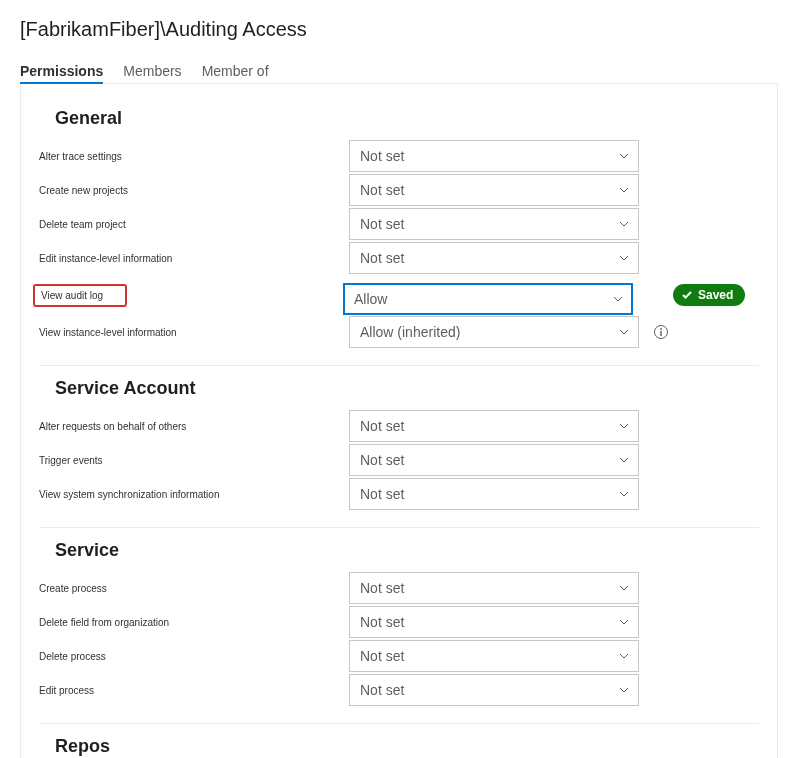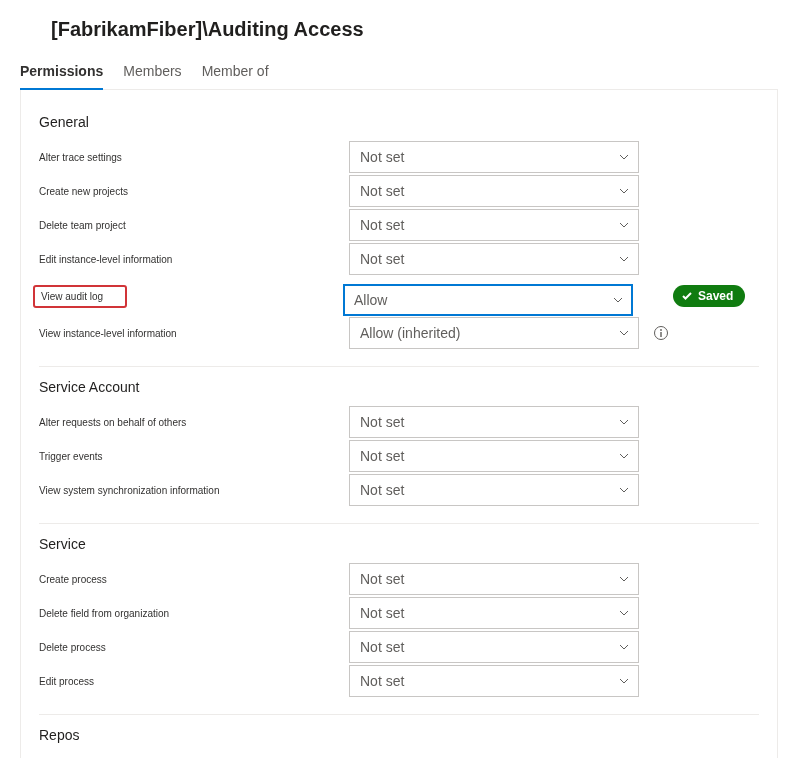--- a/index.html
+++ b/index.html
@@ -6,33 +6,32 @@
     body {
       font-family: "Segoe UI", -apple-system, sans-serif;
       font-size: 14px;
       color: #323130;
       background: #fff;
       padding: 18px 20px;
       width: 798px;
     }
     .page-title {
       font-size: 20px;
-      font-weight: 700;
+      font-weight: 400;
       margin-bottom: 14px;
       color: #201f1e;
-      margin-left: 31px;
     }
     .tabs {
       display: flex;
       gap: 20px;
       border-bottom: 1px solid #edebe9;
       margin-bottom: 0;
     }
     .tab {
-      padding: 8px 0 10px 0;
+      padding: 8px 0 4px 0;
       cursor: pointer;
       color: #605e5c;
       position: relative;
       font-size: 14px;
     }
     .tab.active {
       color: #323130;
       font-weight: 600;
     }
     .tab.active::after {
@@ -41,23 +40,23 @@
       left: 0; right: 0; bottom: -1px;
       height: 2px;
       background: #0078d4;
     }
     .panel {
       border: 1px solid #edebe9;
       border-top: none;
       padding: 18px 18px 0 18px;
     }
     .section-title {
-      font-weight: 400;
-      font-size: 14px;
-      margin: 6px 0 10px 0;
+      font-weight: 700;
+      font-size: 18px;
+      margin: 6px 0 10px 16px;
       color: #201f1e;
     }
     .perm-row {
       display: flex;
       align-items: center;
       min-height: 34px;
       gap: 10px;
     }
     .perm-label {
       flex: 0 0 300px;

